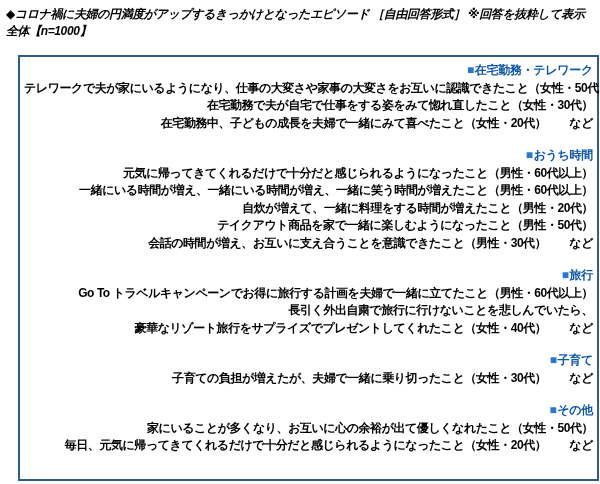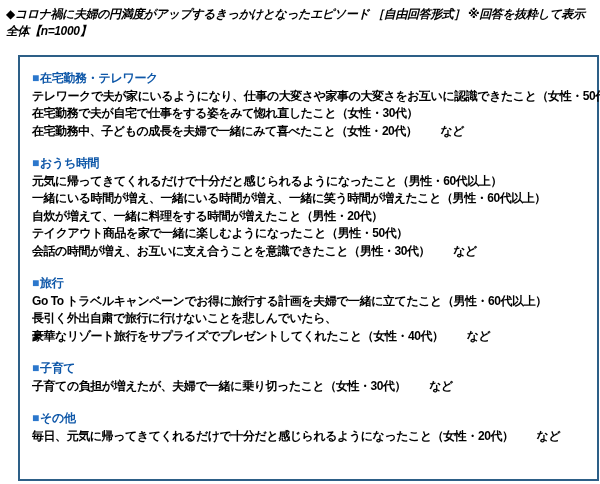--- a/index.html
+++ b/index.html
@@ -15,21 +15,21 @@
     color: #000000;
     font-style: italic;
   }
   .panel {
     position: absolute; top: 55px; left: 18px;
     width: 569px; height: 412px;
     border: 2px solid #2d5f87; background: #ffffff;
     padding: 5px 4px 5px 4px;
     box-sizing: content-box;
   }
-  .section { margin: 8px; }
+  .section { margin: 0; text-align: right; }
   .section + .section { margin-top: 15px; }
   .sec-header {
     font-size: 12px; line-height: 17.5px; letter-spacing: -0.3px;
     color: #0e57a8;
   }
   .bullet { color: #2b77cc; margin-right: 1px; }
   .line {
     font-size: 12px; line-height: 17.5px; letter-spacing: -0.45px;
     color: #000000; white-space: nowrap;
   }
@@ -77,16 +77,17 @@
     <div class="sec-header">
       <span class="bullet">■</span><span>子育て</span>
     </div>
     <div class="line">子育ての負担が増えたが、夫婦で一緒に乗り切ったこと（女性・30代）　　など</div>
   </div>
 
   <div class="section">
     <div class="sec-header">
       <span class="bullet">■</span><span>その他</span>
     </div>
+    <div class="line">家にいることが多くなり、お互いに心の余裕が出て優しくなれたこと（女性・50代）</div>
     <div class="line">毎日、元気に帰ってきてくれるだけで十分だと感じられるようになったこと（女性・20代）　　など</div>
   </div>
 
 </div>
 
 </body></html>

